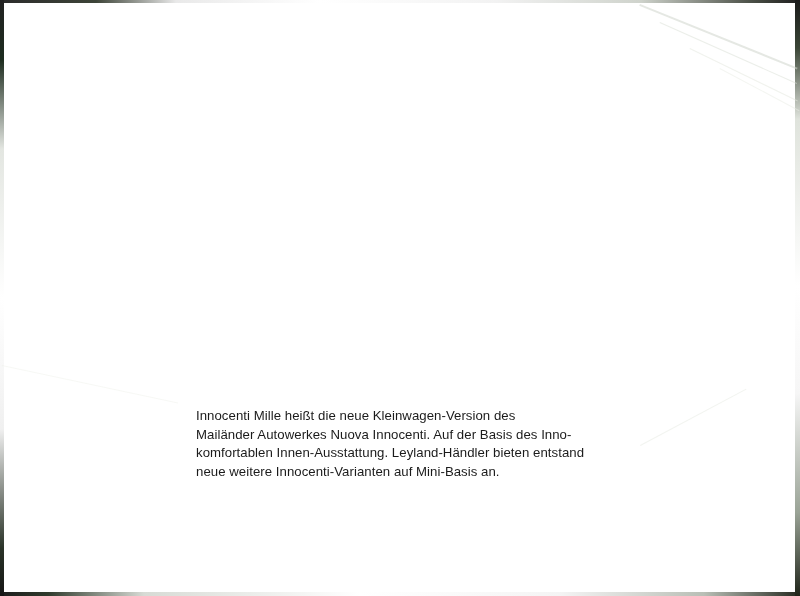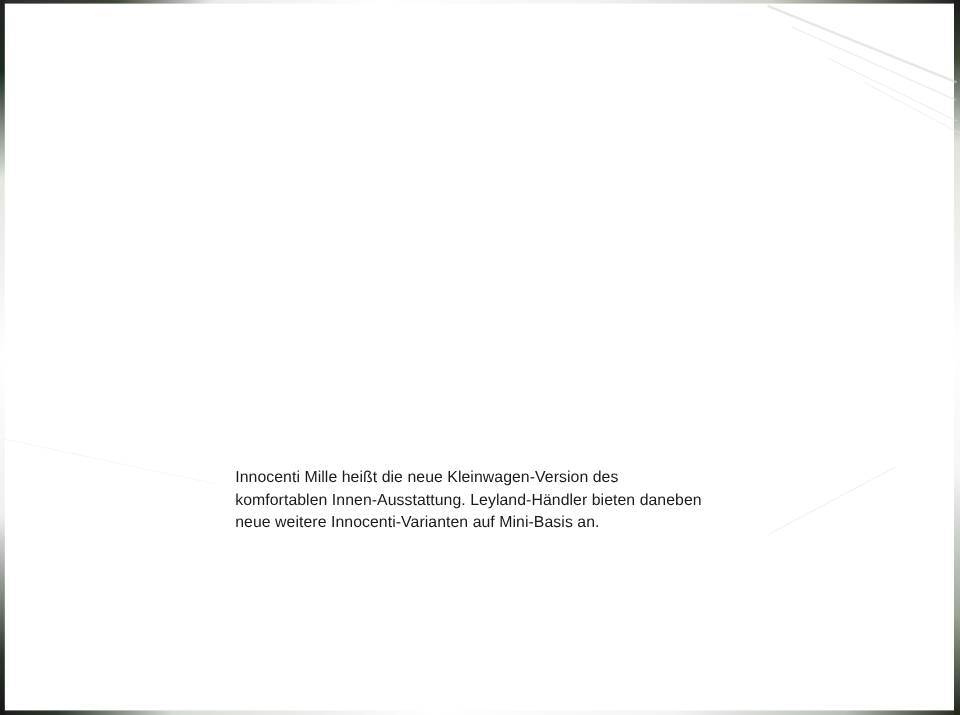--- a/index.html
+++ b/index.html
@@ -53,21 +53,21 @@
   .streak.s2 { right: -10px; top: 22px; width: 150px; height: 1.4px; transform: rotate(24deg); background:#dbe0d7; }
   .streak.s3 { right: -10px; top: 48px; width: 120px; height: 1.2px; transform: rotate(26deg); background:#e3e7df; }
   .streak.s4 { right: -10px; top: 68px; width: 90px;  height: 1px;   transform: rotate(28deg); background:#e9ece6; }
   .streak.s5 { right: 40px;  bottom: 150px; width: 120px; height: 1px; transform: rotate(-28deg); background:#e6eae2; opacity:.5;}
   .streak.s6 { left: 2px; bottom: 230px; width: 180px; height: 1px; transform: rotate(12deg); background:#edefe9; opacity:.45;}
 
   
   .caption {
     position: absolute;
     left: 196px;
-    top: 389px;
+    top: 407px;
     width: 430px;
     color: #1b1b1b;
     font-size: 13.2px;
     line-height: 18.6px;
     letter-spacing: .05px;
   }
   .caption p {
     margin: 0;
   }
 </style>
@@ -83,17 +83,18 @@
 
   <div class="streak s1"></div>
   <div class="streak s2"></div>
   <div class="streak s3"></div>
   <div class="streak s4"></div>
   <div class="streak s5"></div>
   <div class="streak s6"></div>
 
   <div class="caption">
     <p>Innocenti Mille heißt die neue Kleinwagen-Version des</p>
-    <p>komfortablen Innen-Ausstattung. Leyland-Händler bieten daneben</p>
+    <p>Mailänder Autowerkes Nuova Innocenti. Auf der Basis des Inno-</p>
+    <p>komfortablen Innen-Ausstattung. Leyland-Händler bieten entstand</p>
     <p>neue weitere Innocenti-Varianten auf Mini-Basis an.</p>
   </div>
 
 </div>
 
 </body></html>

